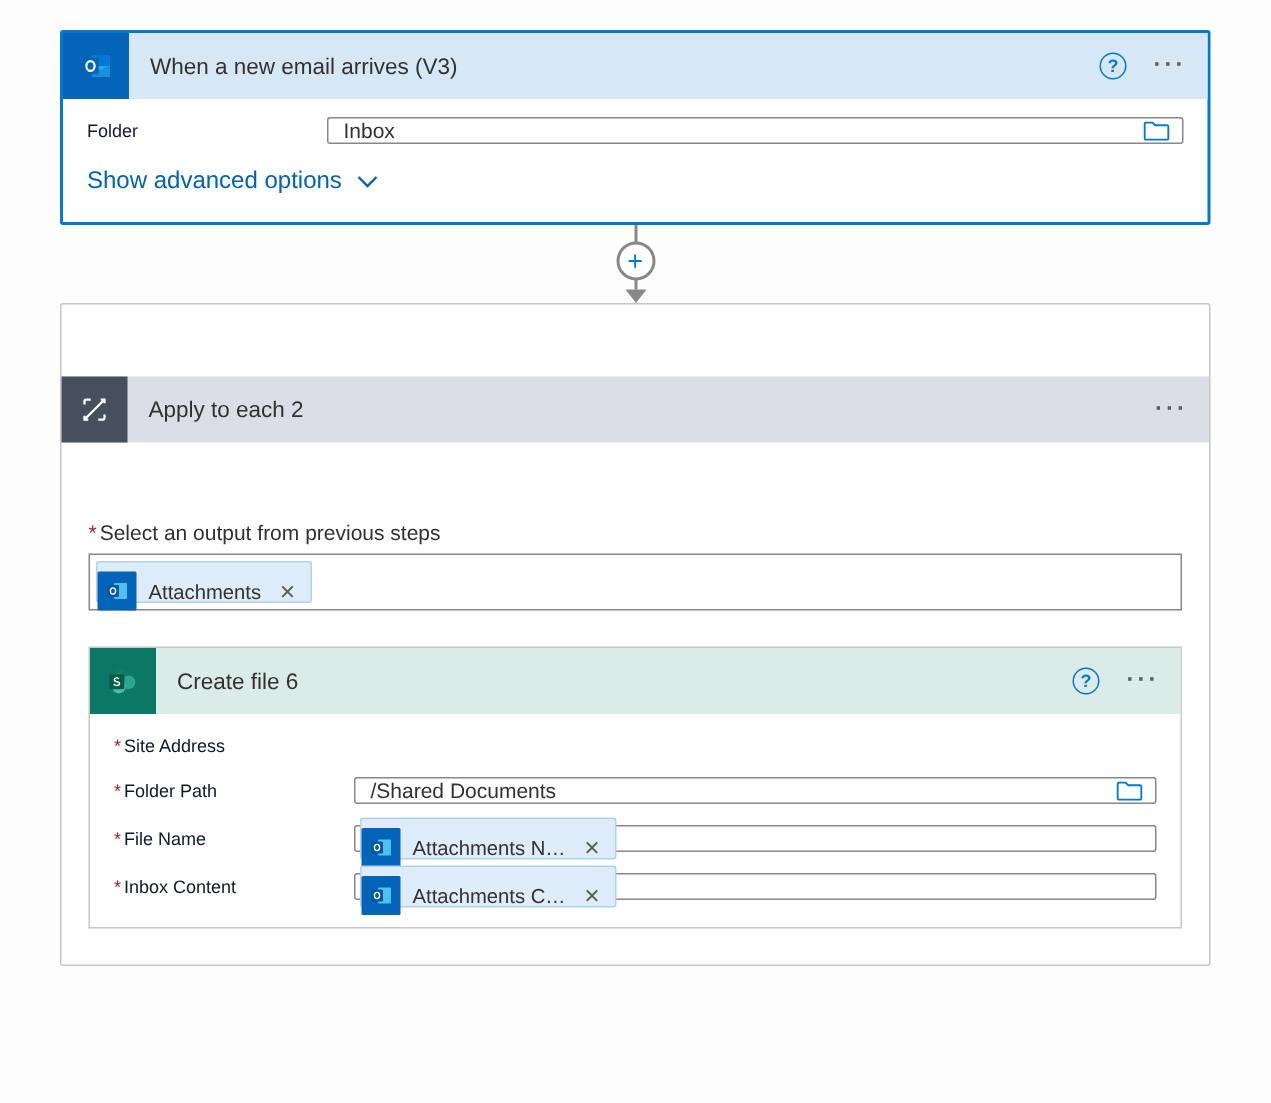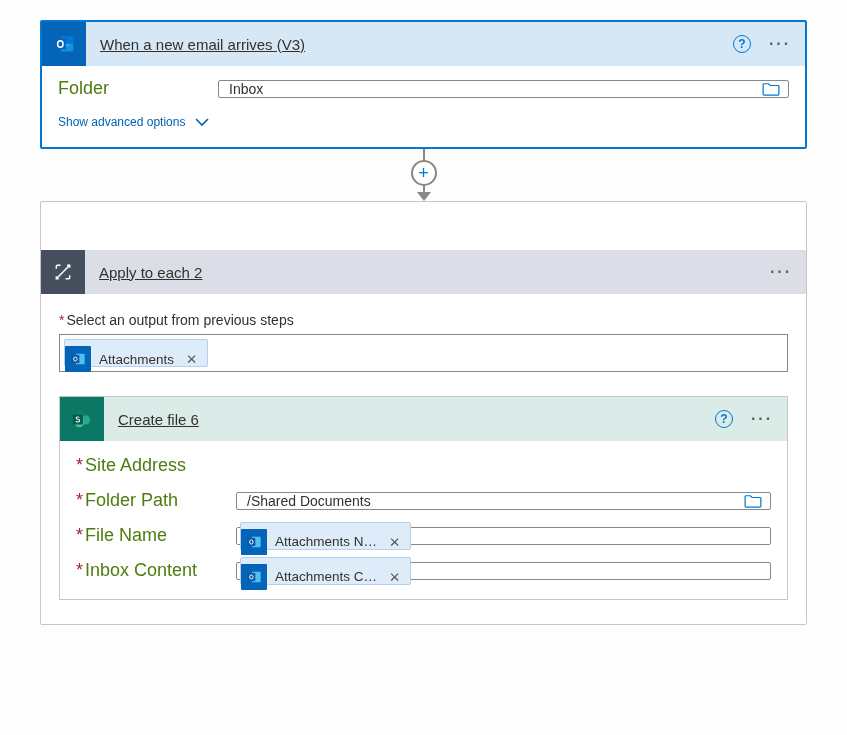--- a/index.html
+++ b/index.html
@@ -34,68 +34,68 @@
   .hdr-icon {
     width: 44px; height: 44px;
     display:flex; align-items:center; justify-content:center;
     color:#fff;
     flex-shrink:0;
   }
   .ic-outlook { background:#0364b8; }
   .ic-each    { background:#464f5e; }
   .ic-sp      { background:#0a7864; }
 
-  .hdr-title { padding-left:14px; font-size:15px; color:#323130; flex:1;text-decoration:underline; }
+  .hdr-title { padding-left:14px; font-size:15px; color:#323130; flex:1; }
   .hdr-right { position:absolute; right:10px; display:flex; align-items:center; gap:18px; }
   .help-circle {
     width:18px;height:18px;border:1.5px solid #0078d4;border-radius:50%;
     display:flex;align-items:center;justify-content:center;
     color:#0078d4;font-size:12px;font-weight:600;
   }
   .dots { color:#605e5c; letter-spacing:2px; font-weight:700; font-size:16px; padding-right:4px; cursor:pointer; }
 
   .card-body { padding: 12px 16px 16px 16px; }
   .row { display:flex; align-items:center; margin-bottom:12px; }
-  .lbl { width: 160px; color:#4d7c0f; font-size:18px; }
+  .lbl { width: 160px; color:#0f172a; font-size:12px; }
   .req::before { content:"*"; color:#a4262c; margin-right:2px; }
   .field {
     flex:1; height:18px; border:1px solid #8a8886; border-radius:2px;
     display:flex; align-items:center; padding:0 10px; position:relative;
     background:#fff;
   }
   .field-text { color:#323130; }
   .folder-ic {
     position:absolute; right:8px; top:50%; transform:translateY(-50%);
     width:18px;height:14px;
   }
   .chev-blue {
     position:absolute; right:10px; top:50%; transform:translateY(-50%);
   }
   .adv-link {
-    color:#0062b1; font-size:12px; display:inline-flex; align-items:center;
+    color:#0062b1; font-size:16px; display:inline-flex; align-items:center;
     gap:10px; cursor:pointer; padding:4px 0 2px 0;
   }
 
   
   .connector { position:relative; height:52px; display:flex; flex-direction:column; align-items:center; }
   .conn-line { width:2px; flex:1; background:#8a8886; }
   .conn-plus {
     position:absolute; top:50%; left:50%; transform:translate(-50%,-58%);
     width:26px;height:26px;border:2px solid #8a8886;border-radius:50%;
     background:#fff;display:flex;align-items:center;justify-content:center;
     color:#0078d4;font-size:18px;font-weight:400;line-height:1;
   }
   .conn-arrow {
     width:0;height:0;border-left:7px solid transparent;border-right:7px solid transparent;
     border-top:9px solid #8a8886;
   }
 
   
   .card.each { border:1px solid #c8c6c4; }
-  .each-body { padding: 18px 18px 24px 18px; }
+  .each-body { padding: 18px 18px 24px 18px; margin-top: 34px; }
   .section-label { font-size:14px; margin-bottom:6px; }
   .token-field {
     border:1px solid #8a8886; min-height:36px; padding:4px; display:flex;
     align-items:center; gap:6px; background:#fff;
   }
   .token {
     display:inline-flex; align-items:center; background:#deecf9;
     border:1px solid #b3d1ec; border-radius:2px; height:28px;
     padding:12px 6px 0 0; gap:8px; font-size:13.5px;
   }

